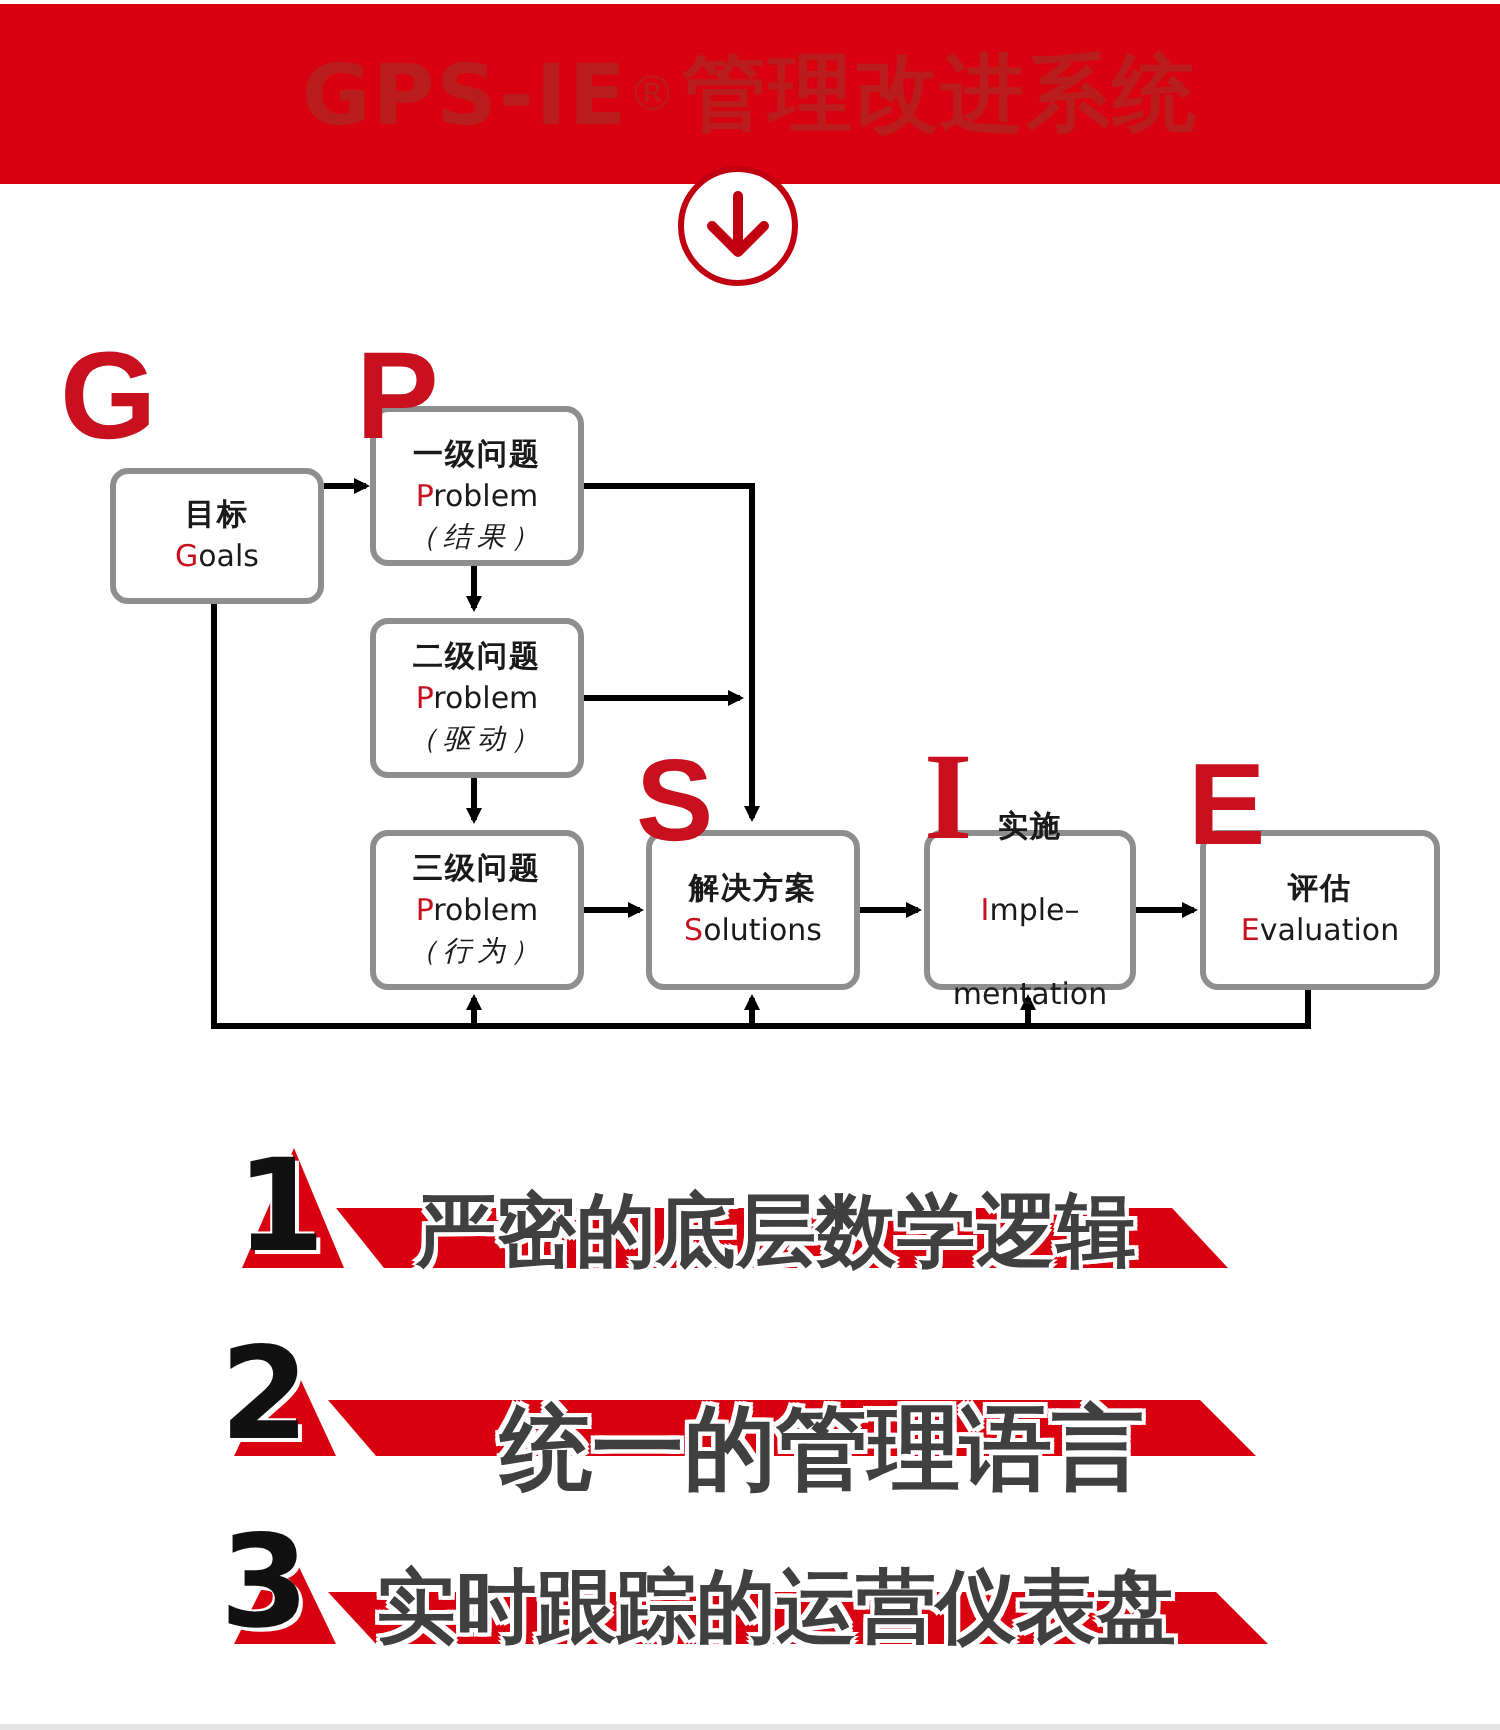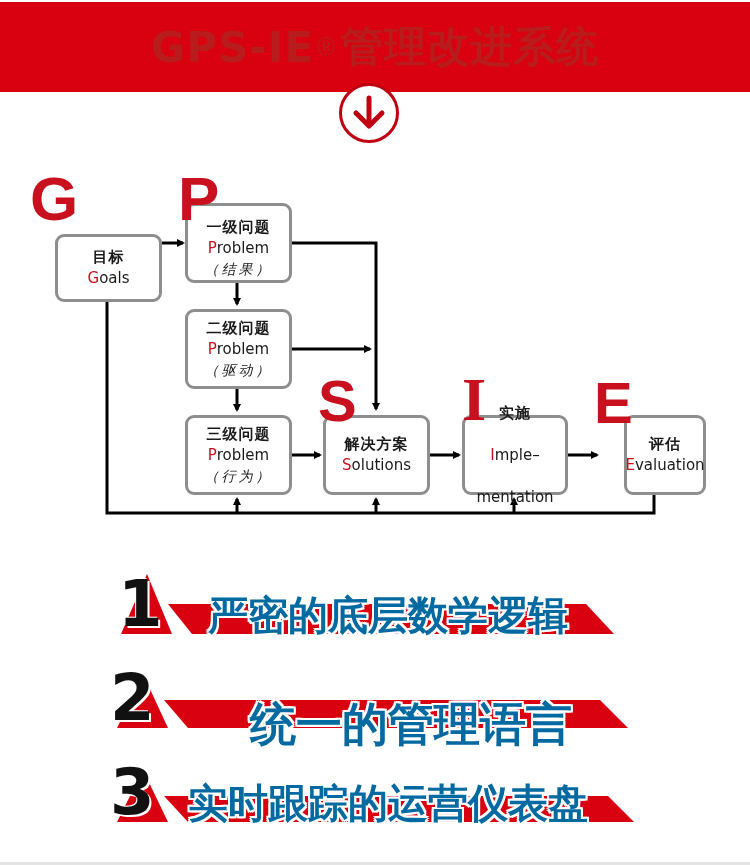--- a/index.html
+++ b/index.html
@@ -38,21 +38,21 @@
   .big-letter {
     position: absolute; color: #c8101e; font-weight: bold;
     font-family: "Liberation Sans", sans-serif; line-height: 1;
   }
   .big-letter.serif { font-family: "Liberation Serif", serif; }
 
   svg.lines { position: absolute; left: 0; top: 0; width: 750px; height: 865px; pointer-events: none; }
 
   .banner { position: absolute; left: 0; width: 750px; height: 90px; }
   .banner-text {
-    position: absolute; color: #0369a1; font-weight: bold;
+    position: absolute; color: #404040; font-weight: bold;
     font-family: "DejaVu Sans", sans-serif;
     text-shadow: -2px -2px 0 #fff, 2px -2px 0 #fff, -2px 2px 0 #fff, 2px 2px 0 #fff,
                  0 2px 0 #fff, 0 -2px 0 #fff, 2px 0 0 #fff, -2px 0 0 #fff;
     white-space: nowrap;
   }
   .banner-num {
     position: absolute; color: #111111; font-weight: bold; line-height: 1;
     font-family: "DejaVu Sans", sans-serif;
     text-shadow: 2px 2px 0 #fff, -1px -1px 0 #fff;
   }
@@ -131,21 +131,21 @@
   <div class="cn">解决方案</div>
   <div class="en"><span class="init">S</span><span>olutions</span></div>
 </div>
 
 <div class="box" style="left:462px;top:415px;width:106px;height:80px;gap:21px;">
   <div class="cn">实施</div>
   <div class="en"><span class="init">I</span><span>mple–</span></div>
   <div class="en">mentation</div>
 </div>
 
-<div class="box" style="left:600px;top:415px;width:82px;height:80px;margin-left:24px;">
+<div class="box" style="left:600px;top:415px;width:120px;height:80px;">
   <div class="cn">评估</div>
   <div class="en"><span class="init">E</span><span>valuation</span></div>
 </div>
 
 <div class="big-letter" style="left:30px;top:168px;font-size:62px;">G</div>
 <div class="big-letter" style="left:178px;top:168px;font-size:62px;">P</div>
 <div class="big-letter" style="left:318px;top:372px;font-size:58px;">S</div>
 <div class="big-letter serif" style="left:462px;top:368px;font-size:62px;">I</div>
 <div class="big-letter" style="left:594px;top:374px;font-size:58px;">E</div>
 

